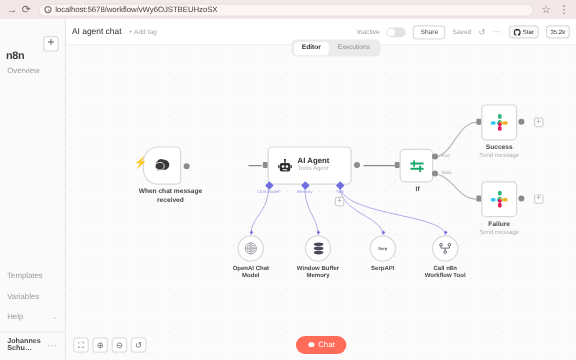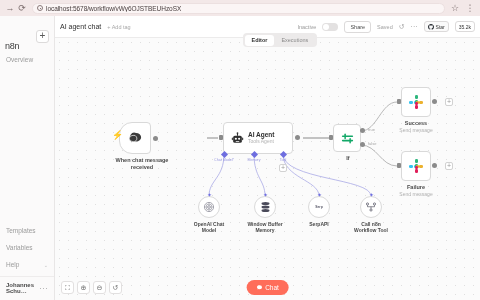--- a/index.html
+++ b/index.html
@@ -39,21 +39,21 @@
   }
   #chrome-right { display: flex; align-items: center; gap: 3px; padding-left: 4px; }
 
   
   #sidebar {
     position: absolute; left: 0; top: 16px; width: 55px; height: 284px;
     background: #fbfafa; border-right: 1px solid #e8e6e6;
     display: flex; flex-direction: column;
   }
   #sidebar-top { padding: 5px 5px 0 5px; display: flex; align-items: center; justify-content: space-between; }
-  #n8n-logo { font-size: 9px; font-weight: normal; color: #3c3c3c; letter-spacing: -0.3px; margin-top: 20px; }
+  #n8n-logo { font-size: 9px; font-weight: bold; color: #3c3c3c; letter-spacing: -0.3px; margin-top: 20px; }
   #new-button {
     width: 13px; height: 13px; border: 1px solid #dcdada; border-radius: 3px;
     background: #fff; display: flex; align-items: center; justify-content: center;
     font-size: 10px; color: #5a5a5a; line-height: 1; cursor: pointer;
   }
   .side-link {
     font-size: 6.5px; color: #9b9b9b; padding: 5px 6px; cursor: pointer;
     display: flex; align-items: center; justify-content: space-between;
   }
   #sidebar-spacer { flex: 1 1 auto; }

